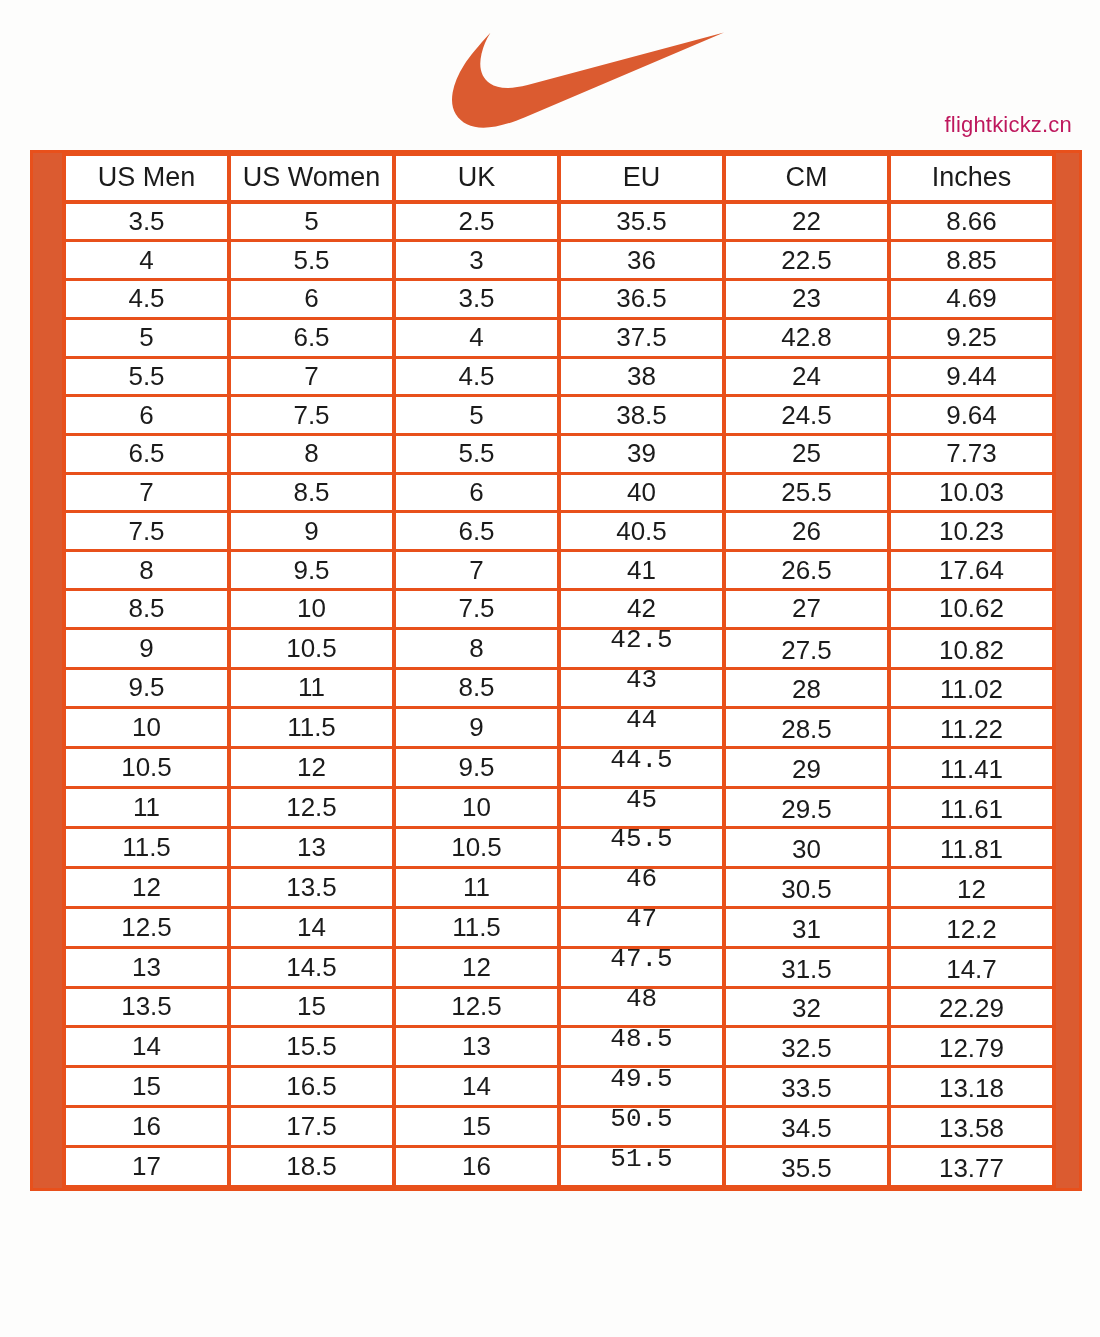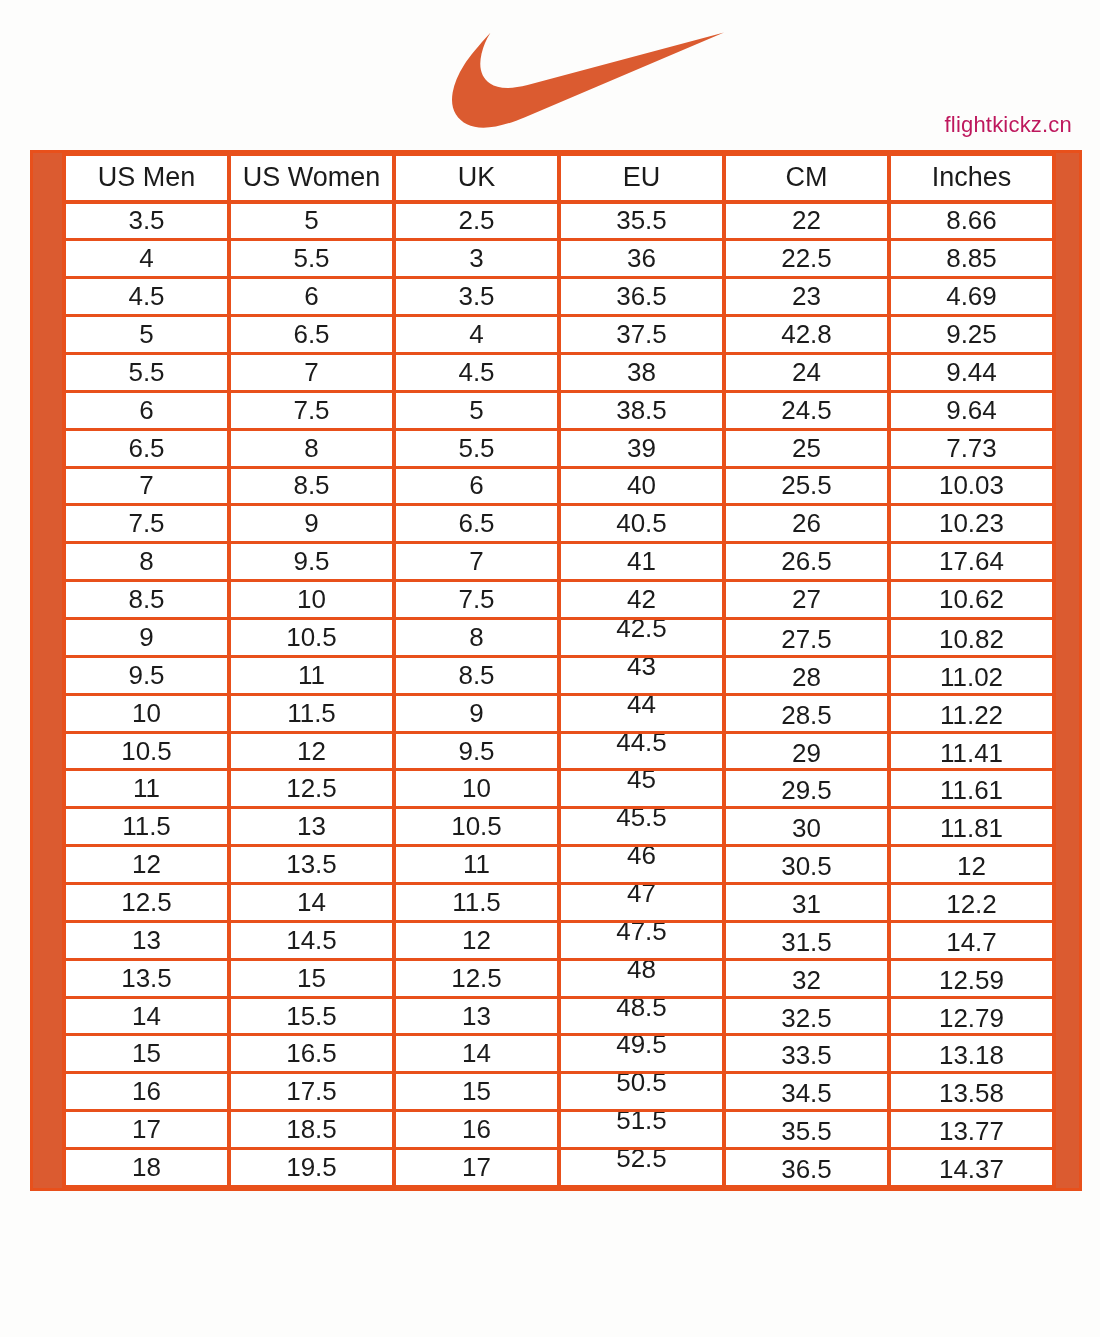--- a/index.html
+++ b/index.html
@@ -65,21 +65,21 @@
   }
   .size-table thead th {
     height: 47px;
     font-size: 27px;
     border-bottom-width: 4px;
   }
   .size-table td { font-size: 26px; }
   .size-table .v { display: inline-block; }
 
   
-  .size-table tbody tr:nth-child(n+12) td:nth-child(4) .v { transform: translateY(-9px); }
+  .size-table tbody tr:nth-child(n+12) td:nth-child(4) .v { transform: translateY(-9px); font-family: Liberation Mono, monospace; }
   .size-table tbody tr:nth-child(n+12) td:nth-child(5) .v,
   .size-table tbody tr:nth-child(n+12) td:nth-child(6) .v { transform: translateY(2px); }
 </style>
 </head>
 <body>
 
 <div class="page">
 
   <div class="brand">
     <svg width="272" height="107" viewBox="0 6.9 24 9.4" xmlns="http://www.w3.org/2000/svg" aria-hidden="true">
@@ -263,21 +263,21 @@
             <td><span class="v">47.5</span></td>
             <td><span class="v">31.5</span></td>
             <td><span class="v">14.7</span></td>
           </tr>
           <tr>
             <td><span class="v">13.5</span></td>
             <td><span class="v">15</span></td>
             <td><span class="v">12.5</span></td>
             <td><span class="v">48</span></td>
             <td><span class="v">32</span></td>
-            <td><span class="v">12.59</span></td>
+            <td><span class="v">22.29</span></td>
           </tr>
           <tr>
             <td><span class="v">14</span></td>
             <td><span class="v">15.5</span></td>
             <td><span class="v">13</span></td>
             <td><span class="v">48.5</span></td>
             <td><span class="v">32.5</span></td>
             <td><span class="v">12.79</span></td>
           </tr>
           <tr>
@@ -297,27 +297,19 @@
             <td><span class="v">13.58</span></td>
           </tr>
           <tr>
             <td><span class="v">17</span></td>
             <td><span class="v">18.5</span></td>
             <td><span class="v">16</span></td>
             <td><span class="v">51.5</span></td>
             <td><span class="v">35.5</span></td>
             <td><span class="v">13.77</span></td>
           </tr>
-          <tr>
-            <td><span class="v">18</span></td>
-            <td><span class="v">19.5</span></td>
-            <td><span class="v">17</span></td>
-            <td><span class="v">52.5</span></td>
-            <td><span class="v">36.5</span></td>
-            <td><span class="v">14.37</span></td>
-          </tr>
         </tbody>
     </table>
 
     <div class="side-bar right"></div>
   </div>
 
 </div>
 
 </body></html>

